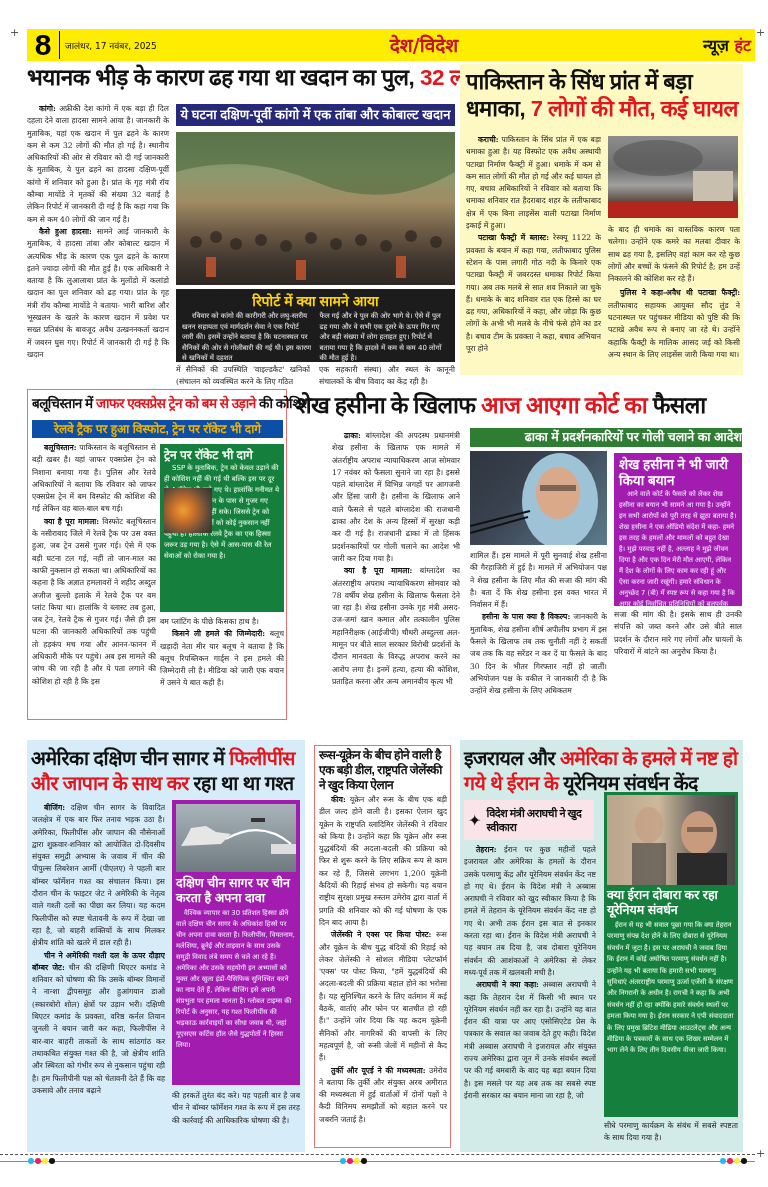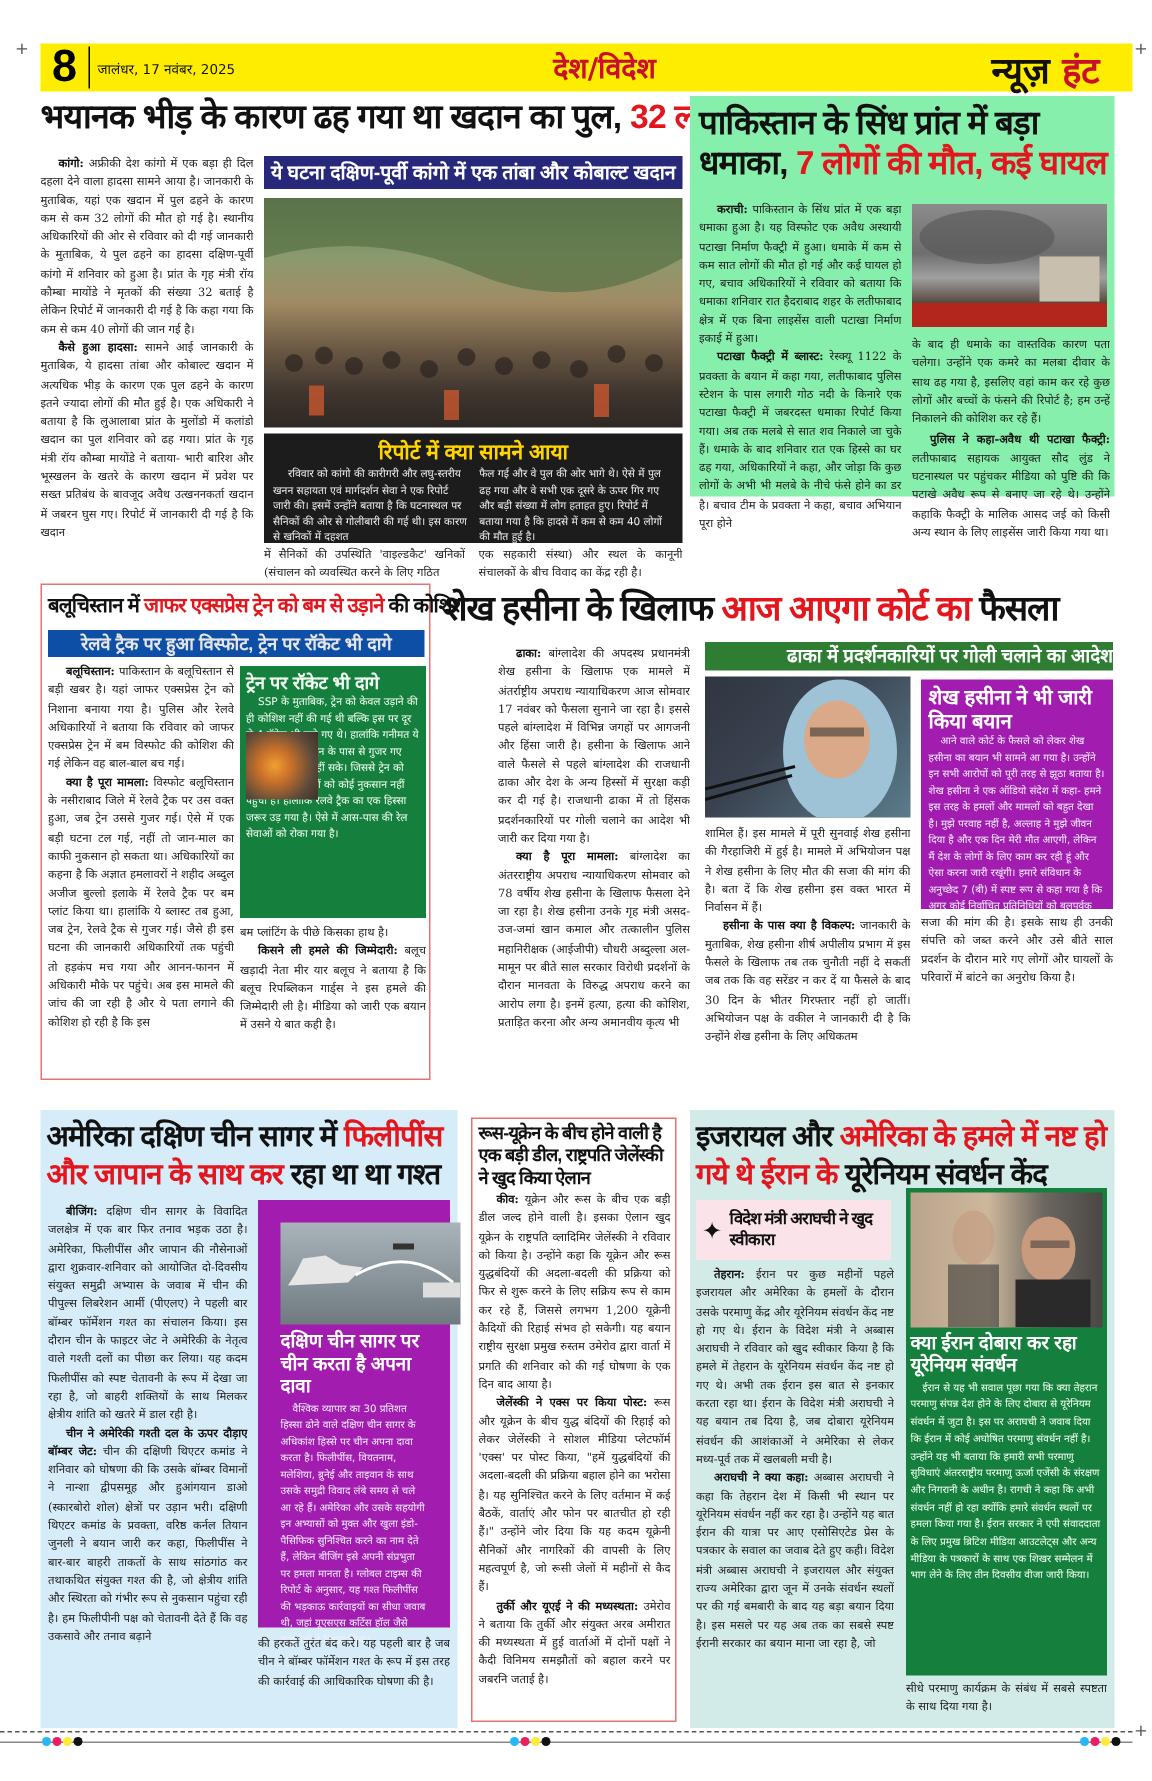--- a/index.html
+++ b/index.html
@@ -3,21 +3,21 @@
 <meta charset="utf-8">
 <style>
 *{box-sizing:border-box;margin:0;padding:0}
 body{width:768px;height:1187px;background:#fff;font-family:"DejaVu Sans",sans-serif;position:relative;overflow:hidden;color:#222}
 .abs{position:absolute}
 .crop{position:absolute;font-size:11px;color:#555;line-height:1}
 .masthead{position:absolute;left:27px;top:29px;width:728px;height:32px;background:#ffed00;display:flex;align-items:center}
 .pgnum{font-family:"Liberation Sans",sans-serif;font-weight:bold;font-size:30px;width:33px;text-align:center;color:#000;border-right:1px solid #000;height:28px;line-height:28px}
 .dateline{font-size:9px;margin-left:5px;color:#111;width:180px}
 .section{flex:1;text-align:center;color:#c8102e;font-weight:bold;font-size:19px;margin-right:100px}
-.brand{font-weight:bold;font-size:24px;color:#111;margin-right:22px}
+.brand{font-weight:bold;font-size:16px;color:#111;margin-right:4px}
 .brand .hunt{color:#c8102e}
 .hl{font-family:"Liberation Sans",sans-serif;font-weight:bold;color:#111;line-height:1.05;letter-spacing:-0.5px}
 .red{color:#e3161e}
 .body{font-family:"DejaVu Serif",serif;font-size:7.6px;line-height:12.3px;color:#222;text-align:justify;overflow:hidden}
 .body p{text-indent:12px}
 .body b{font-weight:bold;color:#111}
 .photo{position:absolute;overflow:hidden}
 .bluebar{background:#27287a;color:#fff;font-weight:bold;text-align:center;font-family:"Liberation Sans",sans-serif}
 .greenbar{background:#2e7d32;color:#fff;font-weight:bold;text-align:right;font-family:"Liberation Sans",sans-serif}
 .box-dark{background:#1c1c1c;color:#eee}
@@ -81,21 +81,21 @@
     <div class="boxtitle" style="color:#ffd400;text-align:center;font-size:14px;line-height:16px">रिपोर्ट में क्या सामने आया</div>
     <div style="display:flex;gap:8px;margin-top:2px">
       <div class="boxtext" style="flex:1;font-size:7px;line-height:10.5px;text-indent:10px">रविवार को कांगो की कारीगरी और लघु-स्तरीय खनन सहायता एवं मार्गदर्शन सेवा ने एक रिपोर्ट जारी की। इसमें उन्होंने बताया है कि घटनास्थल पर सैनिकों की ओर से गोलीबारी की गई थी। इस कारण से खनिकों में दहशत</div>
       <div class="boxtext" style="flex:1;font-size:7px;line-height:10.5px">फैल गई और वे पुल की ओर भागे थे। ऐसे में पुल ढह गया और वे सभी एक दूसरे के ऊपर गिर गए और बड़ी संख्या में लोग हताहत हुए। रिपोर्ट में बताया गया है कि हादसे में कम से कम 40 लोगों की मौत हुई है।</div>
     </div>
   </div>
   <div class="body abs" style="left:149px;top:298px;width:134px;height:26px">में सैनिकों की उपस्थिति 'वाइल्डकैट' खनिकों (संचालन को व्यवस्थित करने के लिए गठित</div>
   <div class="body abs" style="left:292px;top:298px;width:136px;height:26px">एक सहकारी संस्था) और स्थल के कानूनी संचालकों के बीच विवाद का केंद्र रही है।</div>
 </div>
 
-<div class="abs" style="left:460px;top:64px;width:283px;height:267px;background:#86efac">
+<div class="abs" style="left:460px;top:64px;width:283px;height:311px;background:#fef9c3">
   <div class="hl" style="position:absolute;left:6px;top:4px;width:275px;font-size:22px;line-height:27px">
     <span>पाकिस्तान के सिंध प्रांत में बड़ा धमाका, </span><span class="red">7 लोगों की मौत, कई घायल</span>
   </div>
   <div class="body abs" style="left:6px;top:70px;width:135px;height:240px">
     <p><b>कराची:</b><span> पाकिस्तान के सिंध प्रांत में एक बड़ा धमाका हुआ है। यह विस्फोट एक अवैध अस्थायी पटाखा निर्माण फैक्ट्री में हुआ। धमाके में कम से कम सात लोगों की मौत हो गई और कई घायल हो गए, बचाव अधिकारियों ने रविवार को बताया कि धमाका शनिवार रात हैदराबाद शहर के लतीफाबाद क्षेत्र में एक बिना लाइसेंस वाली पटाखा निर्माण इकाई में हुआ।</span></p>
     <p><b>पटाखा फैक्ट्री में ब्लास्ट:</b><span> रेस्क्यू 1122 के प्रवक्ता के बयान में कहा गया, लतीफाबाद पुलिस स्टेशन के पास लगारी गोठ नदी के किनारे एक पटाखा फैक्ट्री में जबरदस्त धमाका रिपोर्ट किया गया। अब तक मलबे से सात शव निकाले जा चुके हैं। धमाके के बाद शनिवार रात एक हिस्से का घर ढह गया, अधिकारियों ने कहा, और जोड़ा कि कुछ लोगों के अभी भी मलबे के नीचे फंसे होने का डर है। बचाव टीम के प्रवक्ता ने कहा, बचाव अभियान पूरा होने</span></p>
   </div>
   <div class="photo" style="left:148px;top:72px;width:130px;height:82px;background:linear-gradient(180deg,#8c8c8c 0%,#6e6e6e 40%,#a0a0a0 60%,#5a4a40 80%,#b22 90%,#c33 100%)">
     <svg width="130" height="82">
         <ellipse cx="50" cy="22" rx="45" ry="18" fill="#555" opacity="0.6"></ellipse>
@@ -106,21 +106,21 @@
   <div class="body abs" style="left:148px;top:160px;width:132px;height:150px">
     <span>के बाद ही धमाके का वास्तविक कारण पता चलेगा। उन्होंने एक कमरे का मलबा दीवार के साथ ढह गया है, इसलिए वहां काम कर रहे कुछ लोगों और बच्चों के फंसने की रिपोर्ट है; हम उन्हें निकालने की कोशिश कर रहे हैं।</span>
     <p style="margin-top:2px"><b>पुलिस ने कहा-अवैध थी पटाखा फैक्ट्री:</b><span> लतीफाबाद सहायक आयुक्त सौद लुंड ने घटनास्थल पर पहुंचकर मीडिया को पुष्टि की कि पटाखे अवैध रूप से बनाए जा रहे थे। उन्होंने कहाकि फैक्ट्री के मालिक आसद जई को किसी अन्य स्थान के लिए लाइसेंस जारी किया गया था।</span></p>
   </div>
 </div>
 
 <div class="abs" style="left:27px;top:389px;width:260px;height:331px;border:1px solid #e57373">
   <div class="hl" style="position:absolute;left:4px;top:4px;width:255px;font-size:13.5px;line-height:20px;white-space:nowrap">
     <span>बलूचिस्तान में </span><span class="red">जाफर एक्सप्रेस ट्रेन को बम से उड़ाने</span><span> की कोशिश</span>
   </div>
-  <div class="abs" style="left:4px;top:30px;width:251px;height:18px;background:#0d4ea6;color:#e5e5e5;font-weight:bold;font-size:12px;line-height:18px;text-align:center;font-family:'Liberation Sans',sans-serif;white-space:nowrap;overflow:hidden">रेलवे ट्रैक पर हुआ विस्फोट, ट्रेन पर रॉकेट भी दागे</div>
+  <div class="abs" style="left:4px;top:30px;width:251px;height:18px;background:#0d4ea6;color:#eab308;font-weight:bold;font-size:12px;line-height:18px;text-align:center;font-family:'Liberation Sans',sans-serif;white-space:nowrap;overflow:hidden">रेलवे ट्रैक पर हुआ विस्फोट, ट्रेन पर रॉकेट भी दागे</div>
   <div class="body abs" style="left:4px;top:52px;width:124px;height:275px">
     <p><b>बलूचिस्तान:</b><span> पाकिस्तान के बलूचिस्तान से बड़ी खबर है। यहां जाफर एक्सप्रेस ट्रेन को निशाना बनाया गया है। पुलिस और रेलवे अधिकारियों ने बताया कि रविवार को जाफर एक्सप्रेस ट्रेन में बम विस्फोट की कोशिश की गई लेकिन वह बाल-बाल बच गई।</span></p>
     <p><b>क्या है पूरा मामला:</b><span> विस्फोट बलूचिस्तान के नसीराबाद जिले में रेलवे ट्रैक पर उस वक्त हुआ, जब ट्रेन उससे गुजर गई। ऐसे में एक बड़ी घटना टल गई, नहीं तो जान-माल का काफी नुकसान हो सकता था। अधिकारियों का कहना है कि अज्ञात हमलावरों ने शहीद अब्दुल अजीज बुल्लो इलाके में रेलवे ट्रैक पर बम प्लांट किया था। हालांकि ये ब्लास्ट तब हुआ, जब ट्रेन, रेलवे ट्रैक से गुजर गई। जैसे ही इस घटना की जानकारी अधिकारियों तक पहुंची तो हड़कंप मच गया और आनन-फानन में अधिकारी मौके पर पहुंचे। अब इस मामले की जांच की जा रही है और ये पता लगाने की कोशिश हो रही है कि इस</span></p>
   </div>
   <div class="box-green abs" style="left:132px;top:54px;width:124px;height:168px;padding:3px 4px">
     <div class="boxtitle" style="font-size:12px;line-height:16px">ट्रेन पर रॉकेट भी दागे</div>
     <div class="abs" style="left:4px;top:44px;width:48px;height:45px;background:radial-gradient(circle at 40% 50%,#f0a030 0%,#c9702a 30%,#5c4a3a 70%,#3b3028 100%)"></div>
     <div class="boxtext" style="font-size:7px;line-height:11px;text-indent:8px">SSP के मुताबिक, ट्रेन को केवल उड़ाने की ही कोशिश नहीं की गई थी बल्कि इस पर दूर से 4 रॉकेट भी दागे गए थे। हालांकि गनीमत ये रही कि रॉकेट भी ट्रेन के पास से गुजर गए और उस पर लग नहीं सके। जिससे ट्रेन को और उसमें बैठे लोगों को कोई नुकसान नहीं पहुंचा है। हालांकि रेलवे ट्रैक का एक हिस्सा जरूर उड़ गया है। ऐसे में आस-पास की रेल सेवाओं को रोका गया है।</div>
   </div>
   <div class="body abs" style="left:132px;top:226px;width:124px;height:100px">
@@ -159,21 +159,21 @@
 </div>
 
 <div class="abs" style="left:27px;top:740px;width:278px;height:412px;background:#d6ecf8">
   <div class="hl" style="position:absolute;left:4px;top:6px;width:274px;font-size:19.5px;line-height:25px">
     <span>अमेरिका दक्षिण चीन सागर में </span><span class="red">फिलीपींस और जापान के साथ कर</span><span> रहा था था गश्त</span>
   </div>
   <div class="body abs" style="left:5px;top:62px;width:133px;height:345px">
     <p><b>बीजिंग:</b><span> दक्षिण चीन सागर के विवादित जलक्षेत्र में एक बार फिर तनाव भड़क उठा है। अमेरिका, फिलीपींस और जापान की नौसेनाओं द्वारा शुक्रवार-शनिवार को आयोजित दो-दिवसीय संयुक्त समुद्री अभ्यास के जवाब में चीन की पीपुल्स लिबरेशन आर्मी (पीएलए) ने पहली बार बॉम्बर फॉर्मेशन गश्त का संचालन किया। इस दौरान चीन के फाइटर जेट ने अमेरिकी के नेतृत्व वाले गश्ती दलों का पीछा कर लिया। यह कदम फिलीपींस को स्पष्ट चेतावनी के रूप में देखा जा रहा है, जो बाहरी शक्तियों के साथ मिलकर क्षेत्रीय शांति को खतरे में डाल रही है।</span></p>
     <p><b>चीन ने अमेरिकी गश्ती दल के ऊपर दौड़ाए बॉम्बर जेट:</b><span> चीन की दक्षिणी थिएटर कमांड ने शनिवार को घोषणा की कि उसके बॉम्बर विमानों ने नान्शा द्वीपसमूह और हुआंगयान डाओ (स्कारबोरो शोल) क्षेत्रों पर उड़ान भरी। दक्षिणी थिएटर कमांड के प्रवक्ता, वरिष्ठ कर्नल तियान जुनली ने बयान जारी कर कहा, फिलीपींस ने बार-बार बाहरी ताकतों के साथ सांठगांठ कर तथाकथित संयुक्त गश्त की है, जो क्षेत्रीय शांति और स्थिरता को गंभीर रूप से नुकसान पहुंचा रही है। हम फिलीपीनी पक्ष को चेतावनी देते हैं कि वह उकसावे और तनाव बढ़ाने</span></p>
   </div>
-  <div class="box-blue abs" style="left:145px;top:60px;width:128px;height:285px;padding:15px">
+  <div class="box-blue abs" style="left:145px;top:60px;width:128px;height:285px;padding:4px">
     <div class="photo" style="position:relative;width:120px;height:68px;background:linear-gradient(180deg,#a9b4ba 0%,#8d989e 50%,#6f7a80 100%)">
       <svg width="120" height="68">
           <path d="M5 42 L45 40 L55 30 L40 28 L30 22 L15 24 L10 34 Z" fill="#e6e6e6"></path>
           <path d="M50 35 Q85 15 115 40" stroke="#fff" stroke-width="2" fill="none"></path>
           <rect x="95" y="40" width="25" height="10" fill="#ddd"></rect>
           <rect x="75" y="14" width="14" height="4" fill="#333"></rect>
         </svg>
     </div>
     <div class="boxtitle" style="font-size:12.5px;line-height:15px;color:#fff;margin-top:4px">दक्षिण चीन सागर पर चीन करता है अपना दावा</div>
     <div class="boxtext" style="font-size:6.8px;line-height:11px;text-indent:8px;margin-top:2px">वैश्विक व्यापार का 30 प्रतिशत हिस्सा ढोने वाले दक्षिण चीन सागर के अधिकांश हिस्से पर चीन अपना दावा करता है। फिलीपींस, वियतनाम, मलेशिया, ब्रुनेई और ताइवान के साथ उसके समुद्री विवाद लंबे समय से चले आ रहे हैं। अमेरिका और उसके सहयोगी इन अभ्यासों को मुक्त और खुला इंडो-पैसिफिक सुनिश्चित करने का नाम देते हैं, लेकिन बीजिंग इसे अपनी संप्रभुता पर हमला मानता है। ग्लोबल टाइम्स की रिपोर्ट के अनुसार, यह गश्त फिलीपींस की भड़काऊ कार्रवाइयों का सीधा जवाब थी, जहां यूएसएस कर्टिस हॉल जैसे युद्धपोतों ने हिस्सा लिया।</div>

